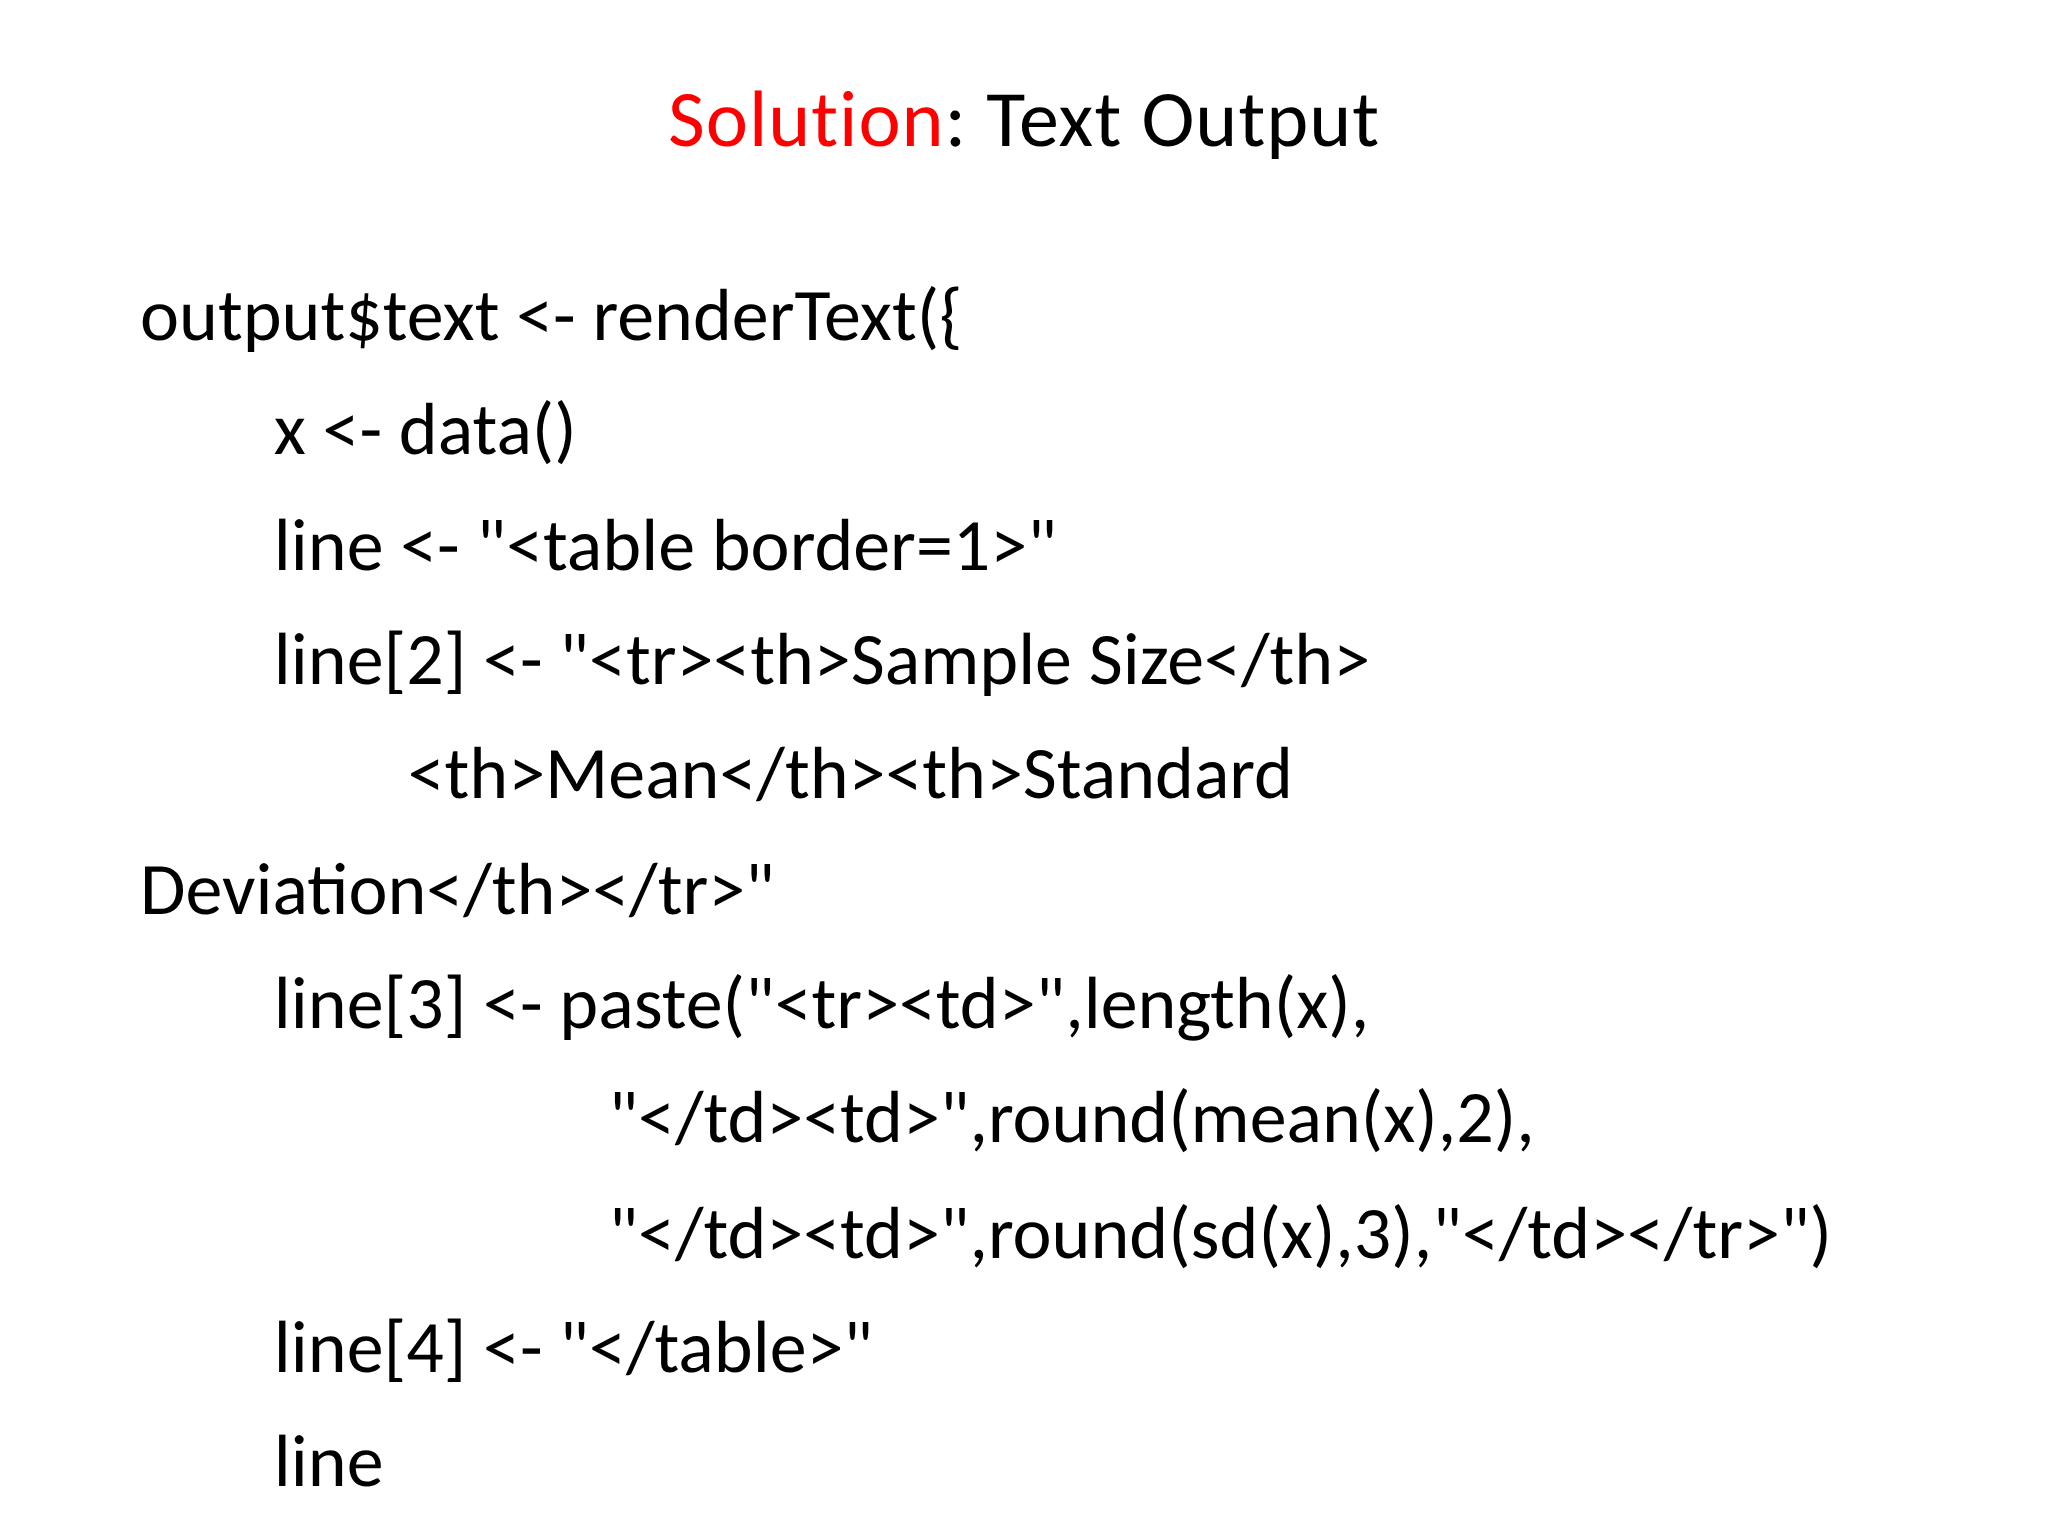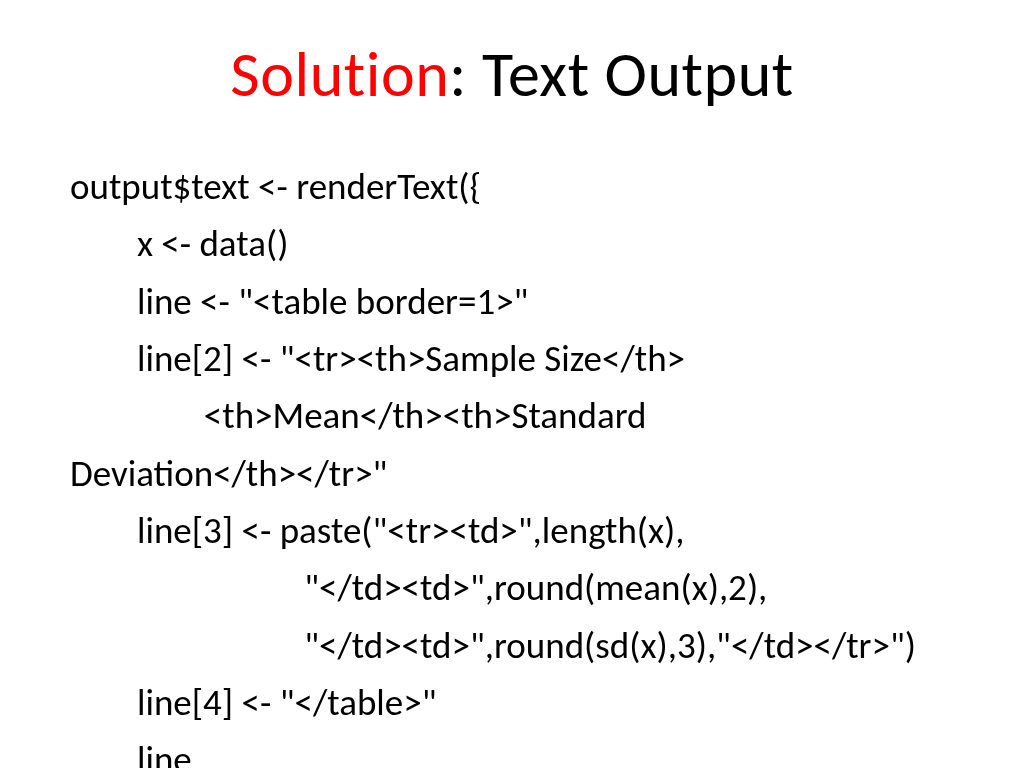--- a/index.html
+++ b/index.html
@@ -14,21 +14,21 @@
       font-family: Calibri, Arial, sans-serif;
       overflow: hidden;
     }
     .slide {
       width: 100%;
       height: 100%;
       padding: 35px 60px 40px 60px;
     }
     .title {
       text-align: center;
-      font-size: 64px;
+      font-size: 40px;
       font-weight: 400;
       margin-bottom: 45px;
       letter-spacing: 0.5px;
     }
     .title-red {
       color: #ff0000;
     }
     .title-black {
       color: #000000;
     }

